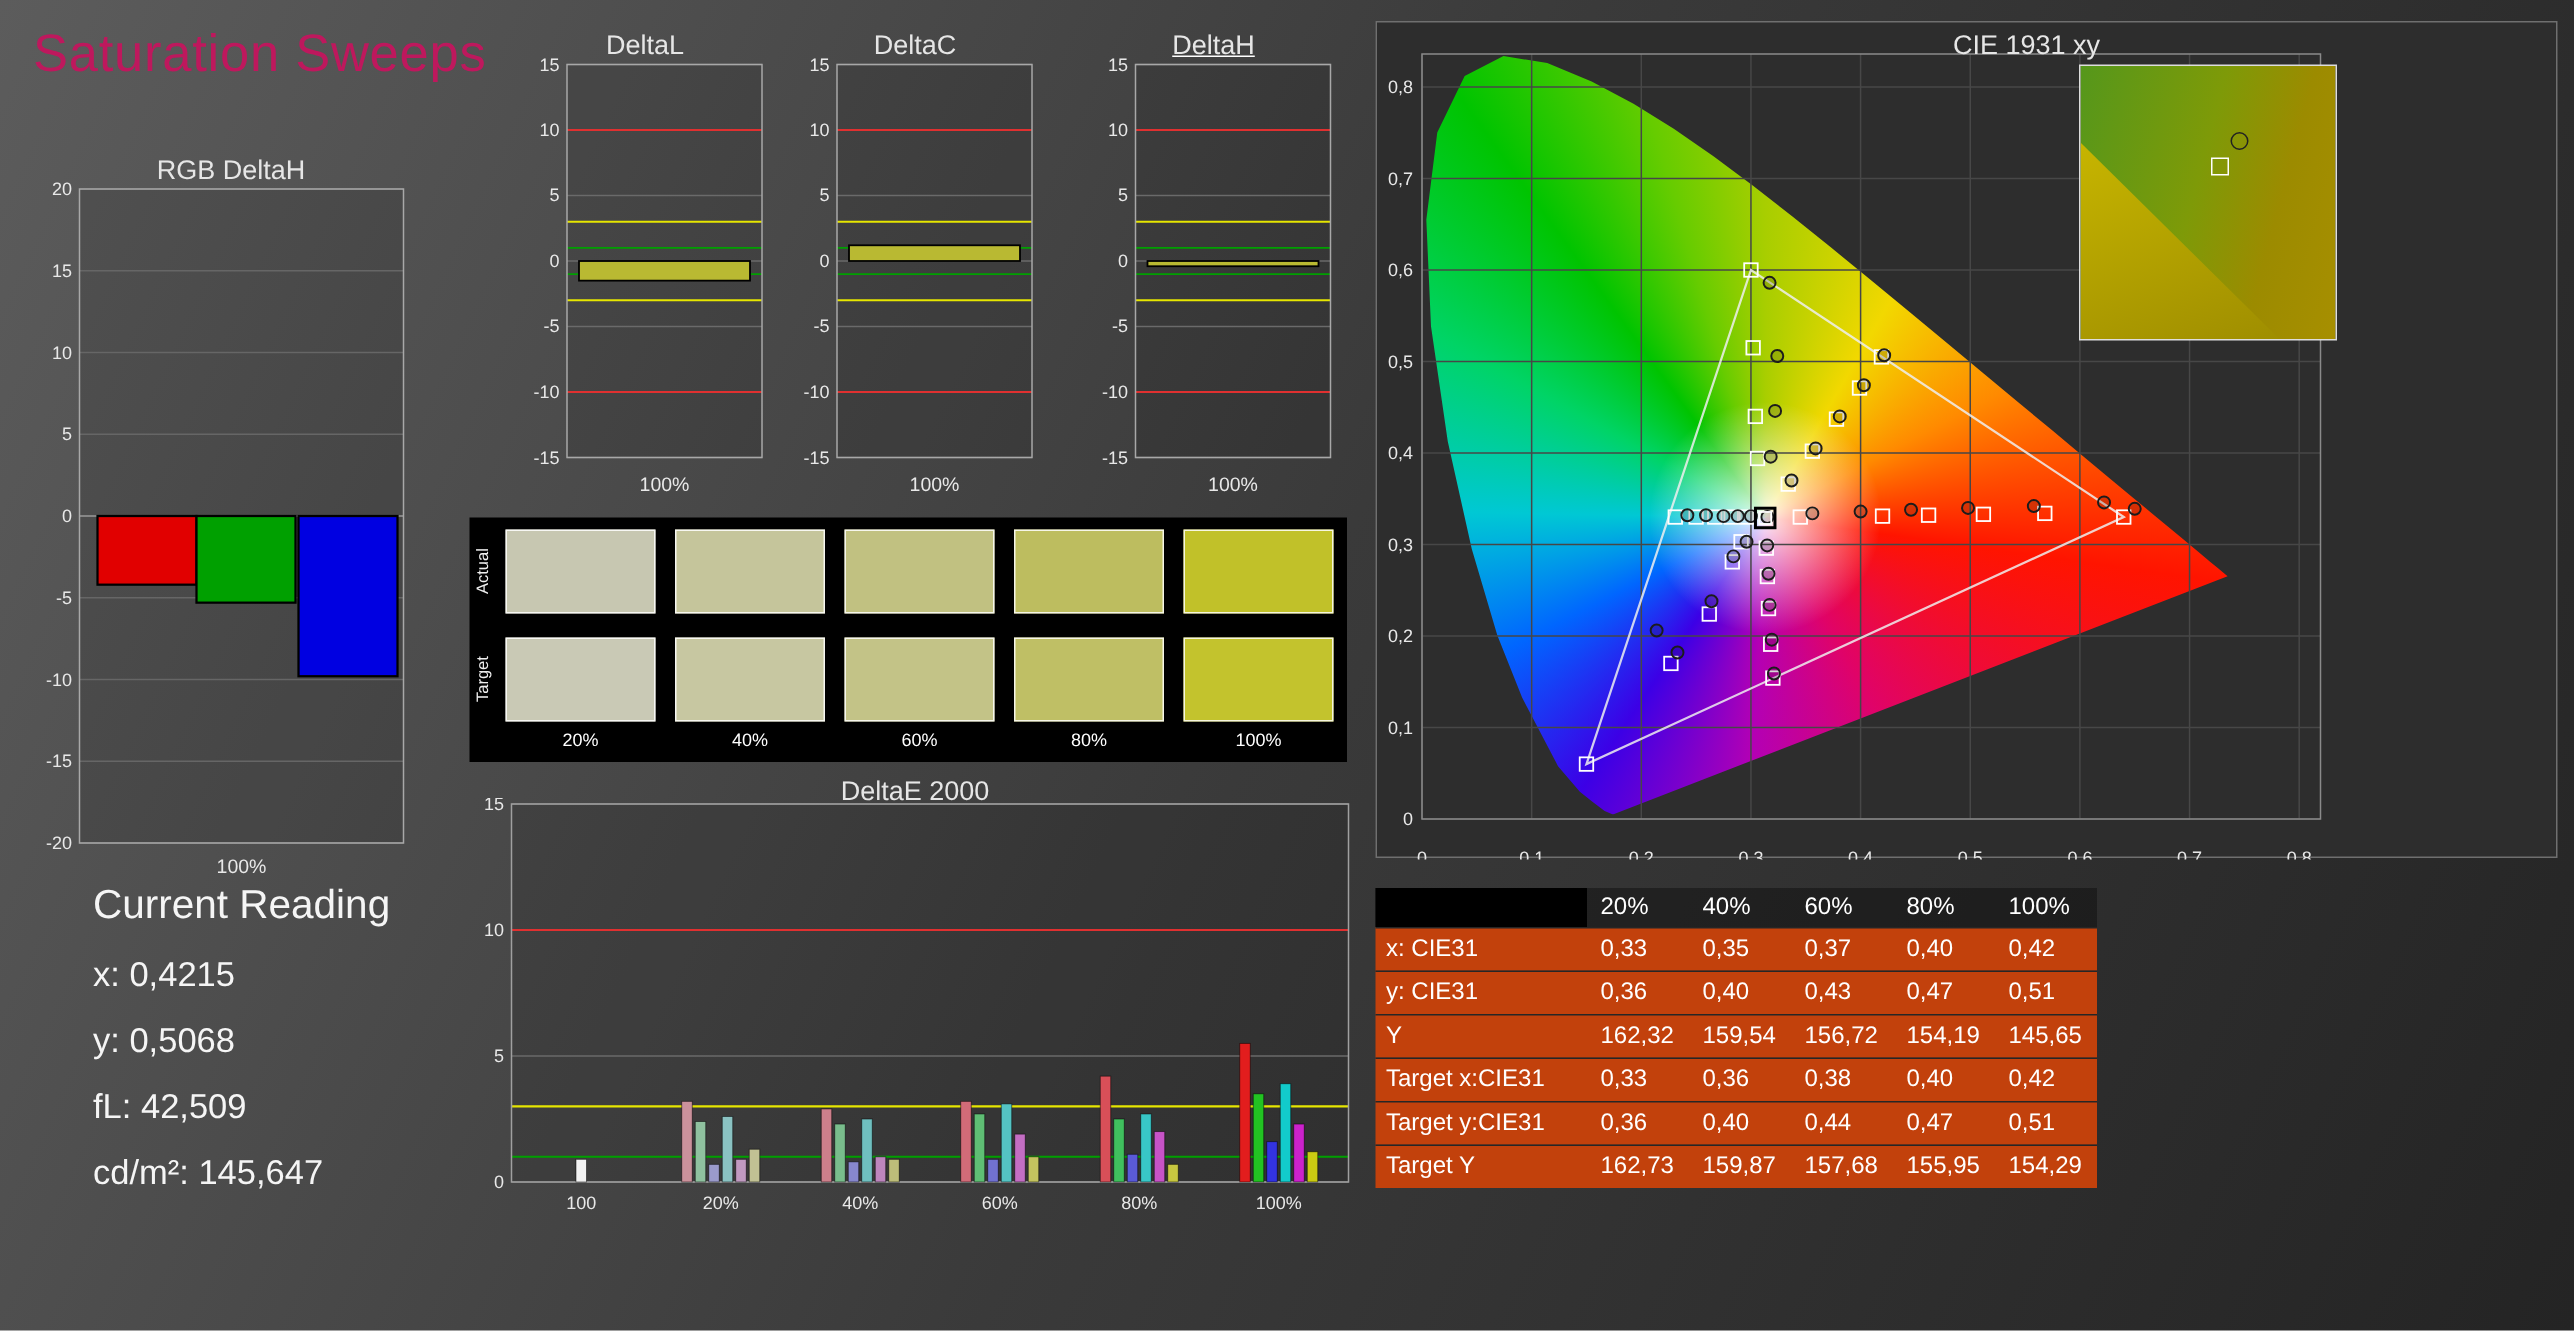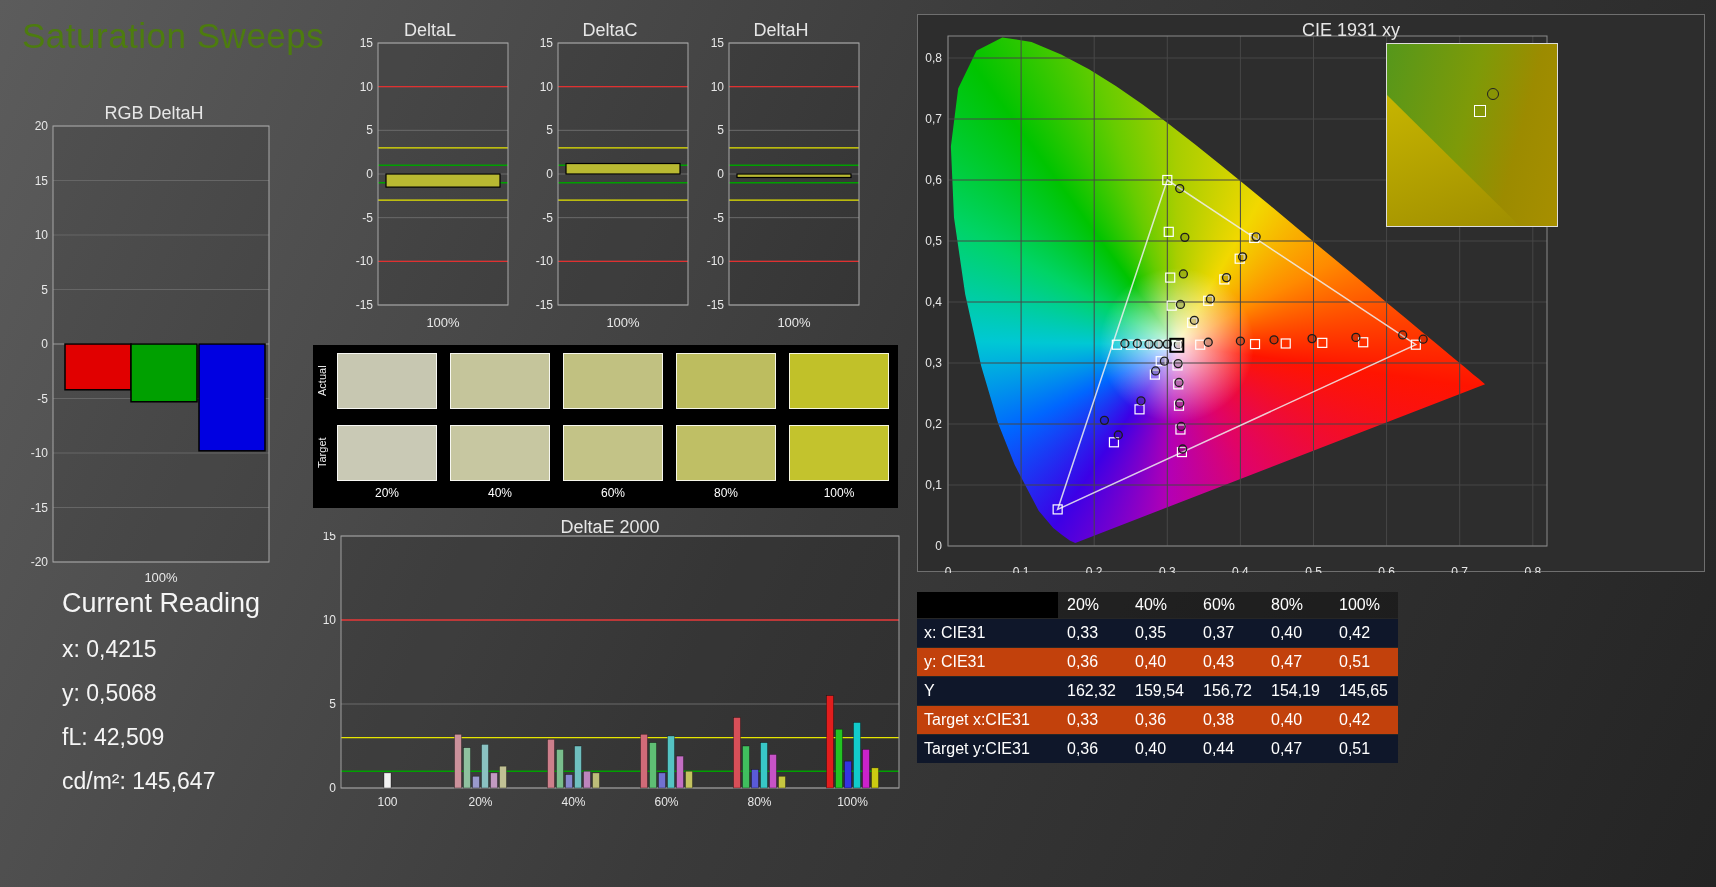--- a/index.html
+++ b/index.html
@@ -6,26 +6,26 @@
   body{
     width:1716px;height:887px;position:relative;overflow:hidden;
     background:linear-gradient(115deg,#5c5c5c 0%,#3a3a3a 50%,#242424 100%);
     font-family:"Liberation Sans",sans-serif;color:#fff;
   }
   .abs{position:absolute;}
   .chart-title{text-align:center;font-size:18px;color:#e6e6e6;height:15px;}
   svg{display:block;}
   svg text{font-family:"Liberation Sans",sans-serif;}
 
-  #page-title{position:absolute;left:22px;top:16px;font-size:35px;color:#4d7c0f;letter-spacing:.5px;}
+  #page-title{position:absolute;left:22px;top:16px;font-size:35px;color:#be185d;letter-spacing:.5px;}
 
   #rgb-panel{left:25px;top:103px;width:258px;height:498px;}
   #delta-l{left:345px;top:20px;width:170px;height:314px;}
   #delta-c{left:525px;top:20px;width:170px;height:314px;}
-  #delta-h{left:696px;top:20px;width:170px;height:314px;}
+  #delta-h{left:724px;top:20px;width:170px;height:314px;text-decoration:underline;}
 
   #swatch-panel{left:313px;top:345px;width:585px;height:163px;background:#000;}
   .sw-rot{position:absolute;left:3px;width:14px;font-size:11px;color:#eee;
           writing-mode:vertical-rl;transform:rotate(180deg);text-align:center;}
   .swatch{position:absolute;width:100px;height:56px;border:1px solid rgba(255,255,255,.85);box-sizing:border-box;}
   .sw-label{position:absolute;width:100px;text-align:center;font-size:12px;color:#fff;top:141px;}
 
   #deltae-panel{left:313px;top:517px;width:594px;height:302px;}
 
   #cie-panel{left:917px;top:14px;width:788px;height:558px;background:#2d2d2d;border:1px solid #6f6f6f;box-sizing:border-box;}
@@ -40,21 +40,21 @@
   #reading{left:14px;top:588px;margin-left:48px;}
   #reading h2{font-size:27px;font-weight:normal;margin:0;color:#f5f5f5;}
   #reading .line{font-size:23px;margin-top:17px;color:#f5f5f5;}
 
   #sat-table{left:917px;top:592px;width:481px;font-size:16px;}
   .t-row{display:flex;align-items:center;height:28px;border-top:1px solid #262626;}
   .t-row.header{height:26px;background:rgba(12,12,12,.45);border-top:none;}
   .t-label{width:141px;padding-left:7px;box-sizing:border-box;white-space:nowrap;}
   .t-cell{width:68px;padding-left:9px;box-sizing:border-box;}
   .t-row.header .t-label{background:#000;height:100%;}
-  .t-row.dark{background:#0f172a;}
+  .t-row.dark{background:#c2410c;}
   .t-row.light{background:#c2410c;}
 </style>
 </head>
 <body>
 
 <div id="page-title">Saturation Sweeps</div>
 
 <section class="abs" id="rgb-panel">
   <div class="chart-title">RGB DeltaH</div>
   <svg id="rgb-svg" width="258" height="480">
@@ -415,13 +415,21 @@
       <div class="t-cell">0,42</div>
     </div>
     <div class="t-row dark">
       <div class="t-label">Target y:CIE31</div>
       <div class="t-cell">0,36</div>
       <div class="t-cell">0,40</div>
       <div class="t-cell">0,44</div>
       <div class="t-cell">0,47</div>
       <div class="t-cell">0,51</div>
     </div>
+    <div class="t-row light">
+      <div class="t-label">Target Y</div>
+      <div class="t-cell">162,73</div>
+      <div class="t-cell">159,87</div>
+      <div class="t-cell">157,68</div>
+      <div class="t-cell">155,95</div>
+      <div class="t-cell">154,29</div>
+    </div>
   </section>
 
 </body></html>

